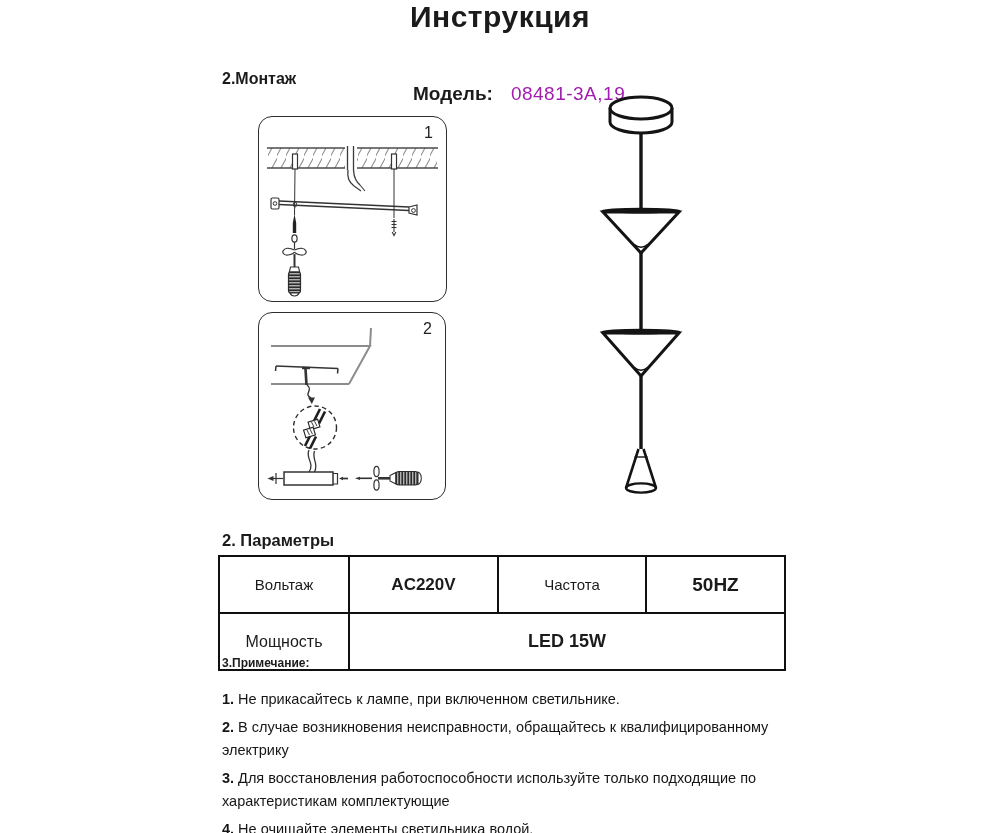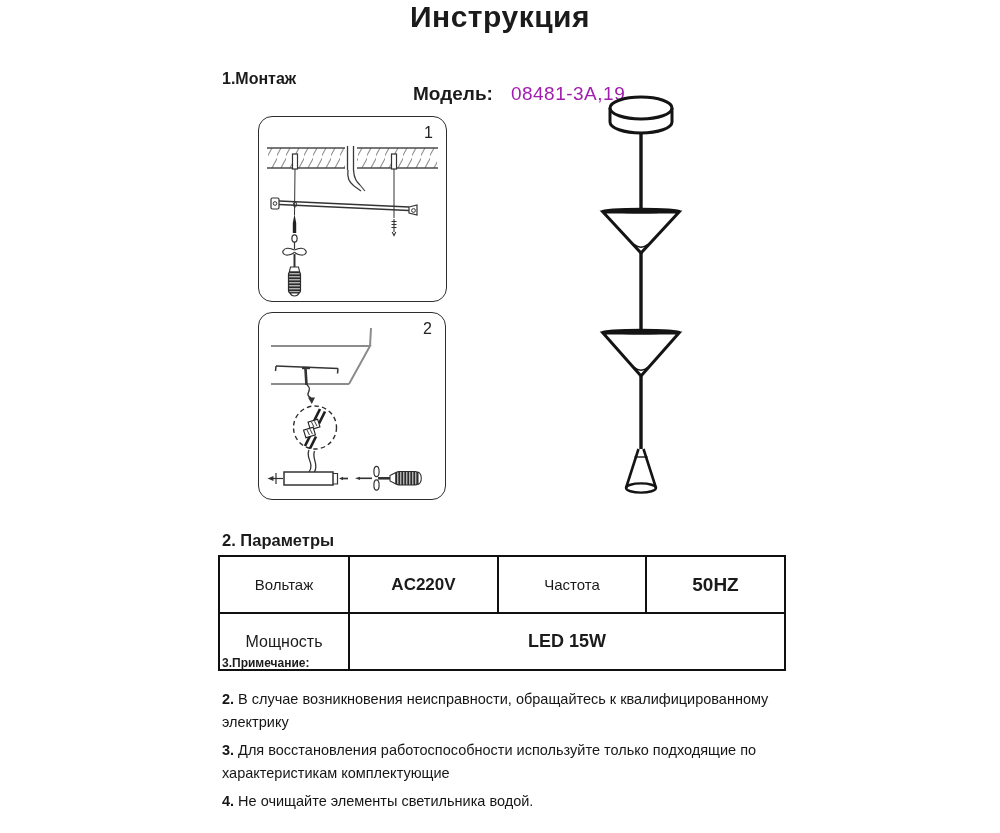--- a/index.html
+++ b/index.html
@@ -35,21 +35,21 @@
 
 <div class="page">
 
   <div class="abs title">Инструкция</div>
 
   <div class="abs model-row">
     <span class="model-label">Модель:</span>
     <span class="model-value">08481-3A,19</span>
   </div>
 
-  <div class="abs h-montage">1.Монтаж</div>
+  <div class="abs h-montage">2.Монтаж</div>
 
   <div class="abs figbox fig1">
     <svg viewBox="0 0 187 184" aria-hidden="true">
       <defs>
         <pattern id="ceilHatch" patternUnits="userSpaceOnUse" width="9" height="20">
           <line x1="-2" y1="22" x2="11" y2="-2" stroke="#8d8d8d" stroke-width="1.1"></line>
         </pattern>
         <pattern id="ribsH" patternUnits="userSpaceOnUse" width="4" height="3">
           <rect width="4" height="3" fill="#2b2b2b"></rect>
           <line x1="0" y1="0.8" x2="4" y2="0.8" stroke="#ffffff" stroke-width="0.9"></line>
@@ -210,18 +210,19 @@
       <tr>
         <td class="reg16">Мощность</td>
         <td class="b18" colspan="3">LED 15W</td>
       </tr>
     </tbody>
   </table>
 
   <div class="abs h-notes">3.Примечание:</div>
 
   <div class="abs notes">
+    <p><b>1.</b><span>Не прикасайтесь к лампе, при включенном светильнике.</span></p>
     <p><b>2.</b><span>В случае возникновения неисправности, обращайтесь к квалифицированному электрику</span></p>
     <p><b>3.</b><span>Для восстановления работоспособности используйте только подходящие по характеристикам комплектующие</span></p>
     <p><b>4.</b><span>Не очищайте элементы светильника водой.</span></p>
   </div>
 
 </div>
 
 </body></html>

